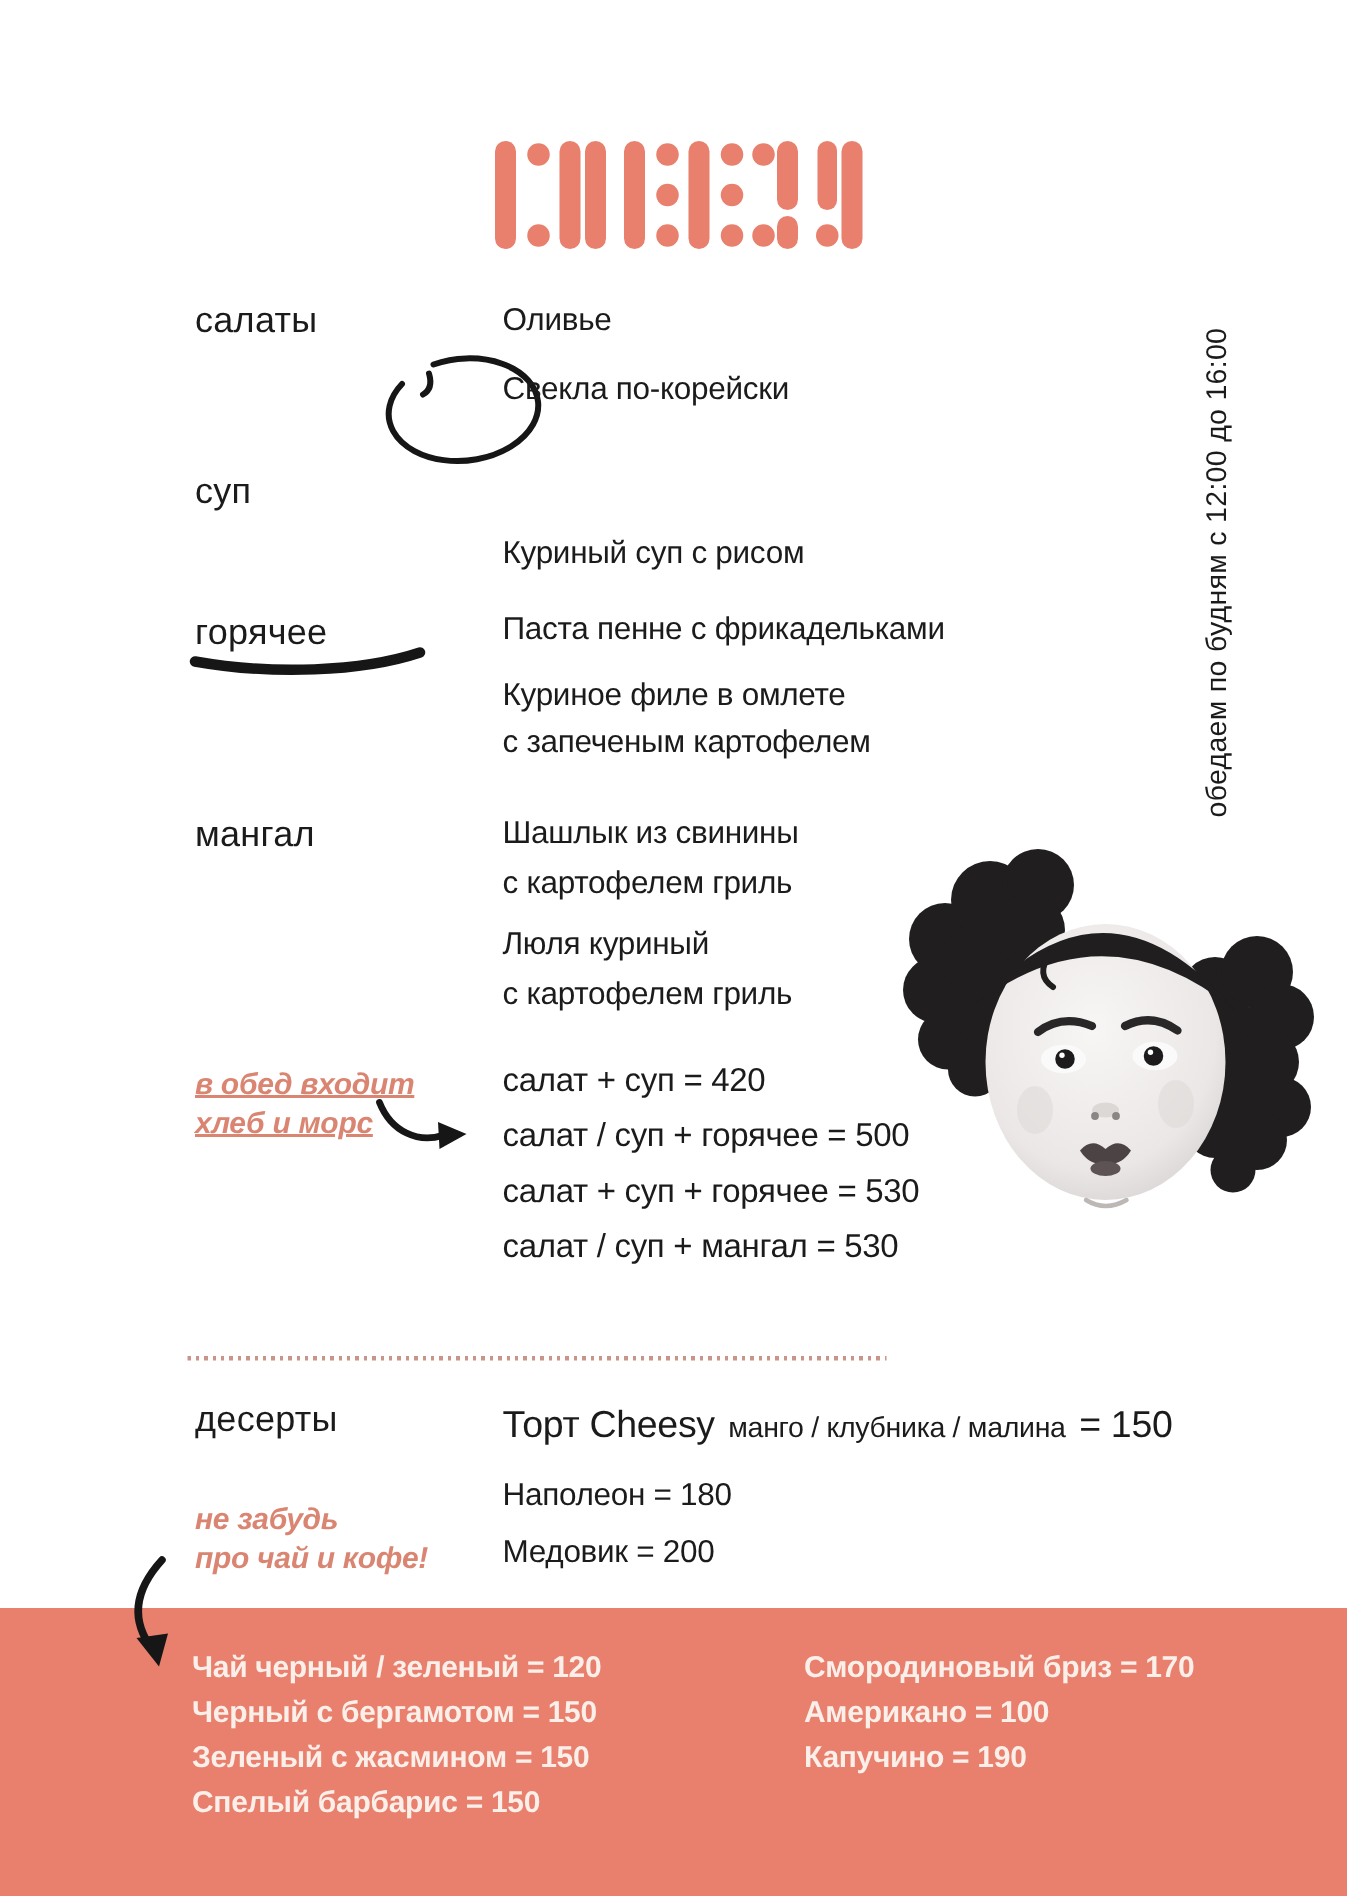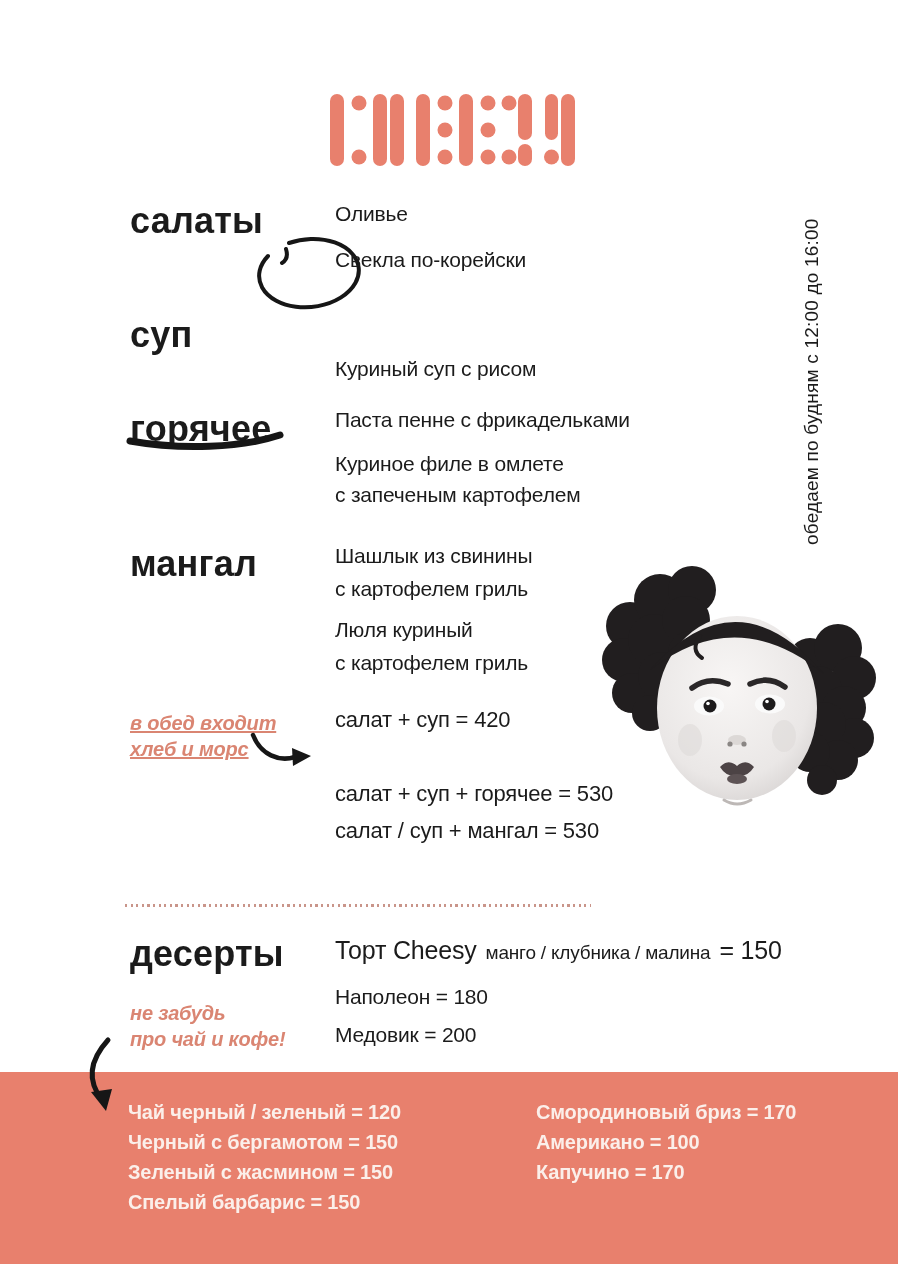--- a/index.html
+++ b/index.html
@@ -1,20 +1,20 @@
 <!DOCTYPE html>
 <html><head>
 <meta charset="utf-8">
 <style>
   html,body{margin:0;padding:0;background:#ffffff;}
   .page{
     position:relative;width:898px;height:1264px;background:#ffffff;overflow:hidden;
     font-family:"Liberation Sans",sans-serif;color:#1b1b1b;
   }
-  .cat{position:absolute;left:130px;font-size:36px;font-weight:700;letter-spacing:.2px;}
+  .cat{position:absolute;left:130px;font-size:24px;font-weight:400;letter-spacing:.2px;}
   .item{position:absolute;left:335px;font-size:21px;line-height:31px;white-space:pre-line;letter-spacing:-.2px;}
   .combo{position:absolute;left:335px;font-size:22px;letter-spacing:-.2px;}
   .note{position:absolute;left:130px;font-size:20px;line-height:26px;font-style:italic;font-weight:700;
         color:#DA8572;white-space:pre-line;letter-spacing:-.2px;}
   .vnote{position:absolute;left:801px;top:545px;width:352px;transform:rotate(-90deg);
          transform-origin:0 0;font-size:19px;letter-spacing:.2px;color:#1b1b1b;}
   .dessert-line{position:absolute;left:335px;display:flex;align-items:baseline;gap:9px;}
   .dessert-name{font-size:25px;letter-spacing:-.2px;}
   .dessert-variants{font-size:19px;letter-spacing:-.2px;}
   .dessert-price{font-size:25px;letter-spacing:-.2px;}
@@ -146,20 +146,21 @@
   </svg>
 
   <div class="note" style="top:710px;text-decoration:underline;">в обед входит
 хлеб и морс</div>
   <svg style="left:247px;top:729px;" width="66" height="42" viewBox="0 0 66 42">
     <path d="M6,6 C14,26 32,33 48,28" fill="none" stroke="#161616" stroke-width="4.5" stroke-linecap="round"></path>
     <polygon points="45,19 64,27 46,37" fill="#161616"></polygon>
   </svg>
 
   <div class="combo" style="top:707px;">салат + суп = 420</div>
+  <div class="combo" style="top:744px;">салат / суп + горячее = 500</div>
   <div class="combo" style="top:781px;">салат + суп + горячее = 530</div>
   <div class="combo" style="top:818px;">салат / суп + мангал = 530</div>
 
   <div class="divider"></div>
 
   <div class="cat" style="top:933px;">десерты</div>
   <div class="dessert-line" style="top:936px;">
     <span class="dessert-name">Торт Cheesy</span>
     <span class="dessert-variants">манго / клубника / малина</span>
     <span class="dessert-price">= 150</span>
@@ -177,15 +178,15 @@
     <polygon points="11,56 26,75 32,53" fill="#161616"></polygon>
   </svg>
 
   <div class="drink" style="left:128px;top:1101px;">Чай черный / зеленый = 120</div>
   <div class="drink" style="left:128px;top:1131px;">Черный с бергамотом = 150</div>
   <div class="drink" style="left:128px;top:1161px;">Зеленый с жасмином = 150</div>
   <div class="drink" style="left:128px;top:1191px;">Спелый барбарис = 150</div>
 
   <div class="drink" style="left:536px;top:1101px;">Смородиновый бриз = 170</div>
   <div class="drink" style="left:536px;top:1131px;">Американо = 100</div>
-  <div class="drink" style="left:536px;top:1161px;">Капучино = 170</div>
+  <div class="drink" style="left:536px;top:1161px;">Капучино = 190</div>
 
 </div>
 
 </body></html>

